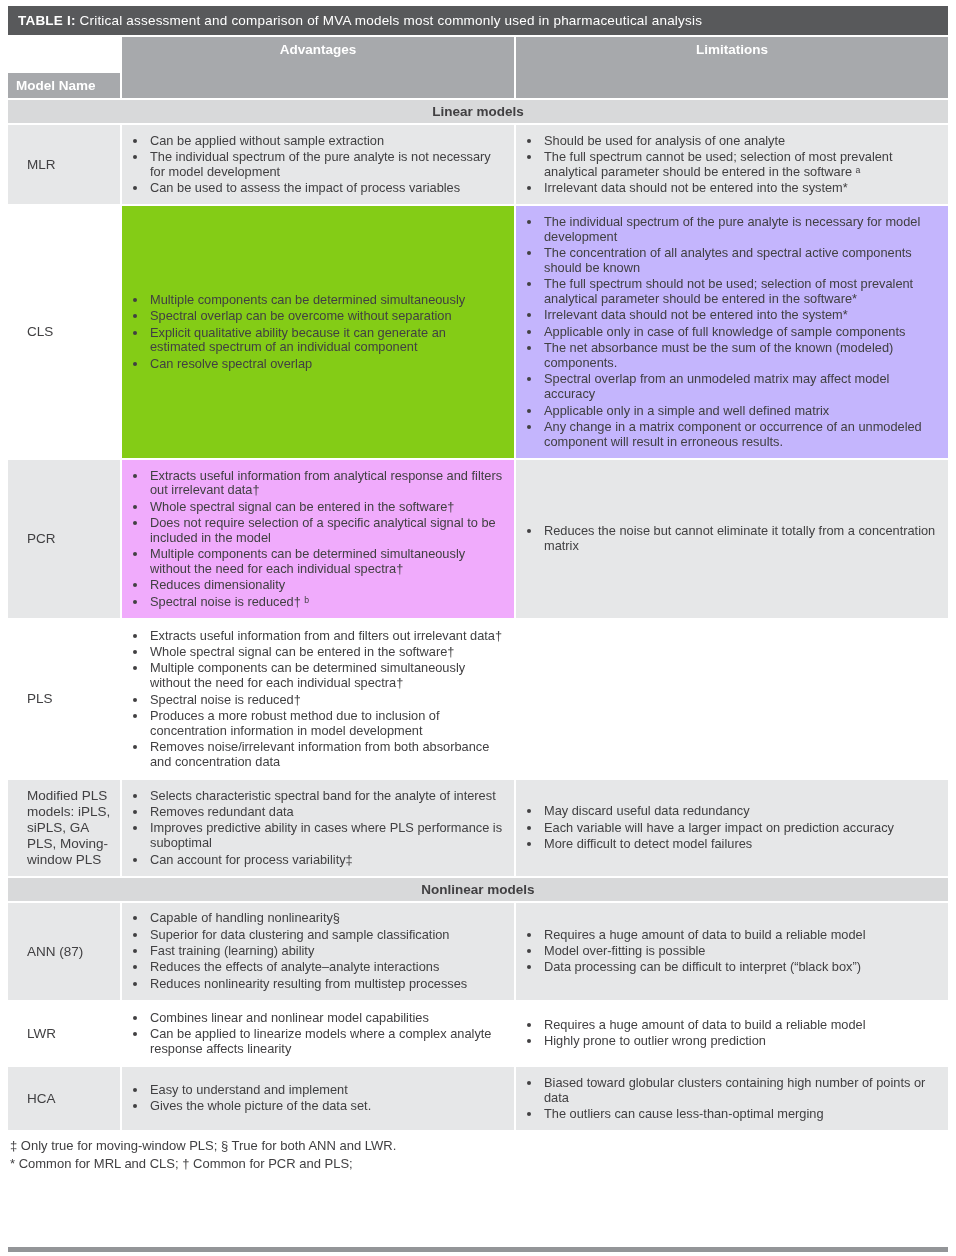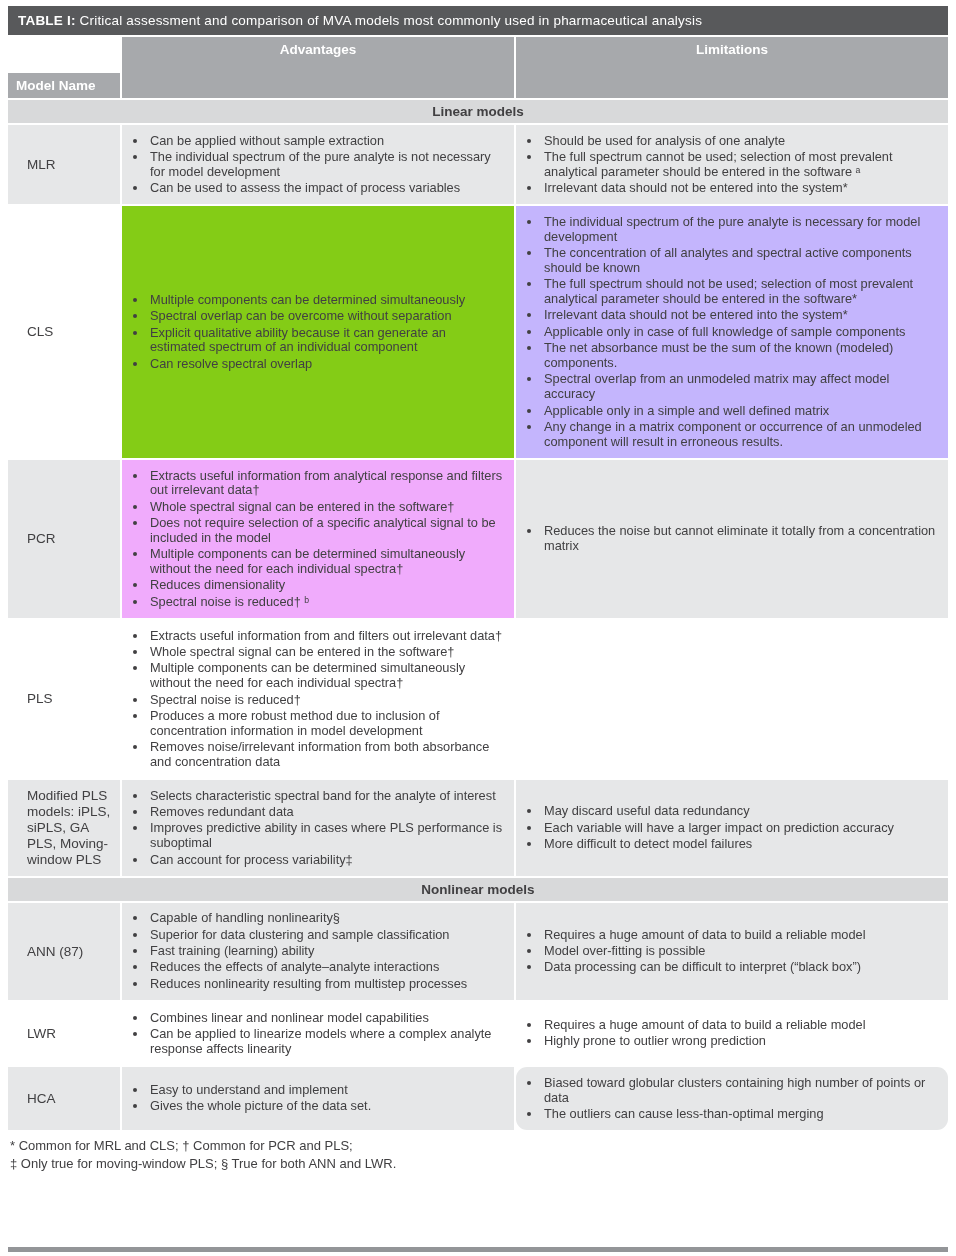--- a/index.html
+++ b/index.html
@@ -205,29 +205,29 @@
           <li>Highly prone to outlier wrong prediction</li>
         </ul>
       </div>
       <div class="cell model-cell" style="background: rgb(230, 231, 232);">HCA</div>
       <div class="cell list-cell" style="background: rgb(230, 231, 232);">
         <ul>
           <li>Easy to understand and implement</li>
           <li>Gives the whole picture of the data set.</li>
         </ul>
       </div>
-      <div class="cell list-cell" style="background: rgb(230, 231, 232); border-radius: 11px;">
+      <div class="cell list-cell" style="background: rgb(230, 231, 232);">
         <ul>
           <li>Biased toward globular clusters containing high number of points or data</li>
           <li>The outliers can cause less-than-optimal merging</li>
         </ul>
       </div>
     </div>
 
   <div class="footnotes">
+    <div>‡ Only true for moving-window PLS; § True for both ANN and LWR.</div>
     <div>* Common for MRL and CLS; † Common for PCR and PLS;</div>
-    <div>‡ Only true for moving-window PLS; § True for both ANN and LWR.</div>
   </div>
 
   <div class="spacer"></div>
   <div class="bottom-rule"></div>
 
 </div>
 
 </body></html>

